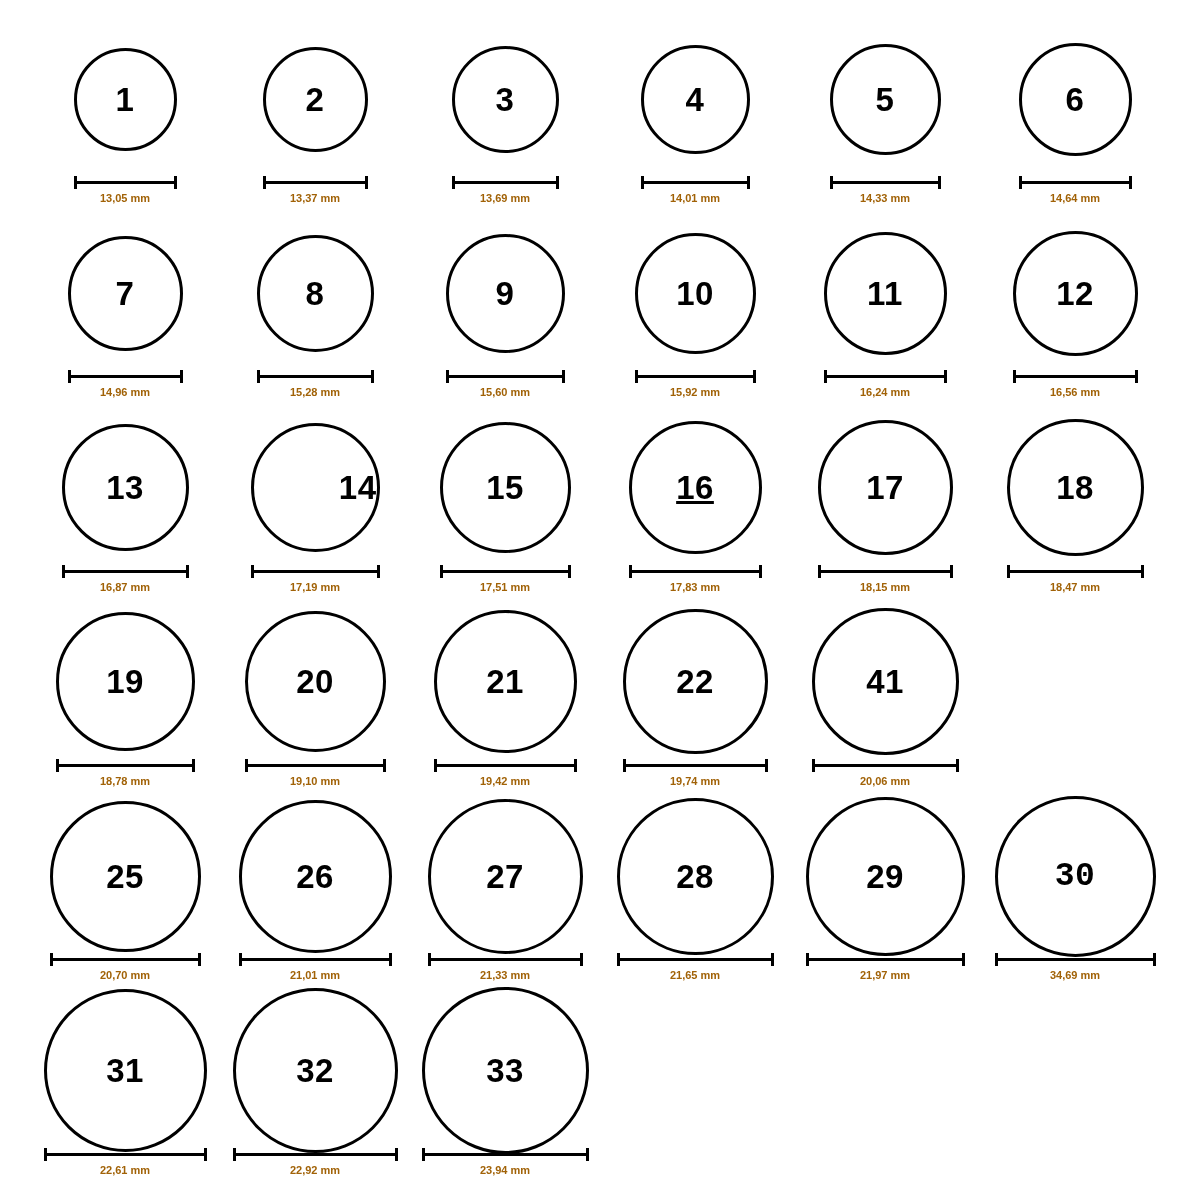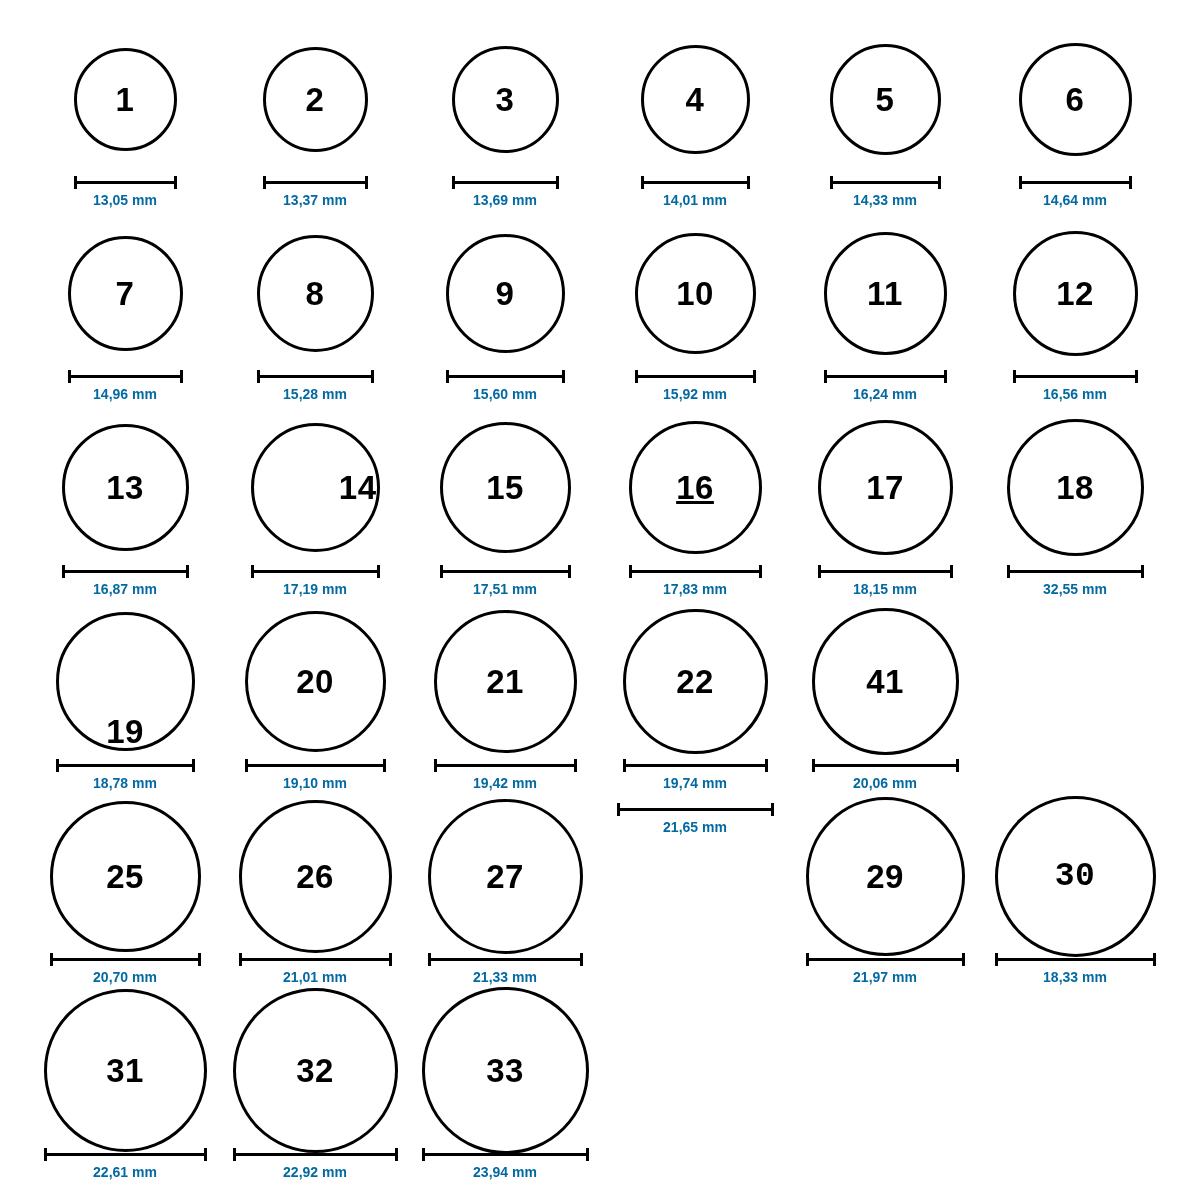--- a/index.html
+++ b/index.html
@@ -80,23 +80,23 @@
     position: absolute;
     top: 0;
     width: 3px;
     height: 13px;
     background: #000000;
   }
   .caliper .tick.left { left: 0; }
   .caliper .tick.right { right: 0; }
   .mm-label {
     margin-top: 5px;
-    font-size: 14px;
+    font-size: 11px;
     font-weight: bold;
-    color: #0369a1;
+    color: #a16207;
     white-space: nowrap;
     letter-spacing: 0px;
   }
 </style>
 </head>
 <body>
 
 <div id="sizer-chart">
     <div class="row">
       <div class="cell">
@@ -363,28 +363,28 @@
           <div class="ring" style="width: 137px; height: 137px;">
             <span class="ring-number">18</span>
           </div>
         </div>
         <div class="measure">
           <div class="caliper" style="width: 137px;">
             <div class="bar"></div>
             <div class="tick left"></div>
             <div class="tick right"></div>
           </div>
-          <div class="mm-label">32,55 mm</div>
+          <div class="mm-label">18,47 mm</div>
         </div>
       </div>
     </div>
     <div class="row">
       <div class="cell">
         <div class="ring-wrap">
-          <div class="ring" style="width: 139px; height: 139px; align-items: flex-end;">
+          <div class="ring" style="width: 139px; height: 139px;">
             <span class="ring-number">19</span>
           </div>
         </div>
         <div class="measure">
           <div class="caliper" style="width: 139px;">
             <div class="bar"></div>
             <div class="tick left"></div>
             <div class="tick right"></div>
           </div>
           <div class="mm-label">18,78 mm</div>
@@ -491,20 +491,25 @@
         <div class="measure">
           <div class="caliper" style="width: 155px;">
             <div class="bar"></div>
             <div class="tick left"></div>
             <div class="tick right"></div>
           </div>
           <div class="mm-label">21,33 mm</div>
         </div>
       </div>
       <div class="cell">
+        <div class="ring-wrap">
+          <div class="ring" style="width: 157px; height: 157px;">
+            <span class="ring-number">28</span>
+          </div>
+        </div>
         <div class="measure">
           <div class="caliper" style="width: 157px;">
             <div class="bar"></div>
             <div class="tick left"></div>
             <div class="tick right"></div>
           </div>
           <div class="mm-label">21,65 mm</div>
         </div>
       </div>
       <div class="cell">
@@ -527,21 +532,21 @@
           <div class="ring" style="width: 161px; height: 161px; font-family: Liberation Mono, monospace;">
             <span class="ring-number">30</span>
           </div>
         </div>
         <div class="measure">
           <div class="caliper" style="width: 161px;">
             <div class="bar"></div>
             <div class="tick left"></div>
             <div class="tick right"></div>
           </div>
-          <div class="mm-label">18,33 mm</div>
+          <div class="mm-label">34,69 mm</div>
         </div>
       </div>
     </div>
     <div class="row">
       <div class="cell">
         <div class="ring-wrap">
           <div class="ring" style="width: 163px; height: 163px;">
             <span class="ring-number">31</span>
           </div>
         </div>

